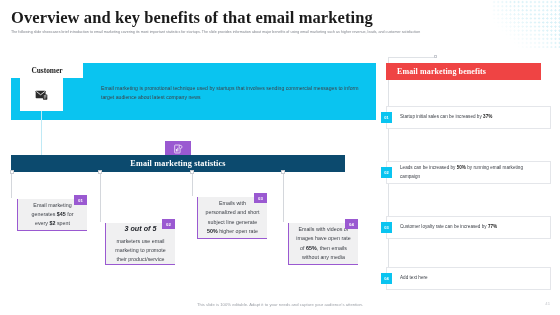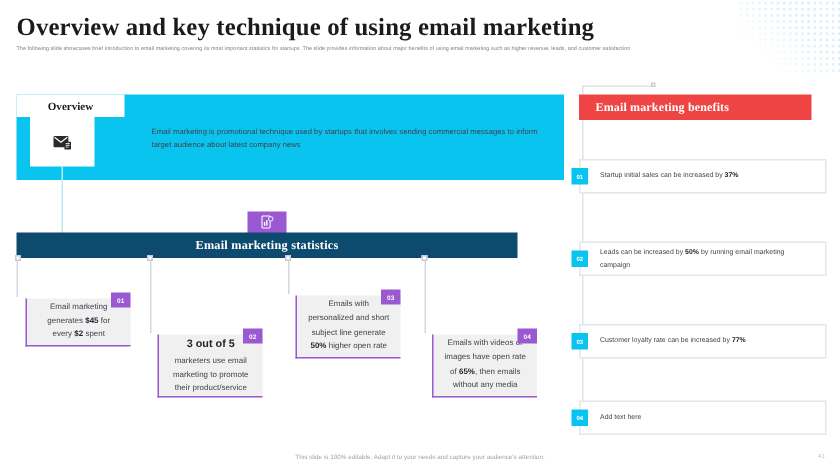--- a/index.html
+++ b/index.html
@@ -159,21 +159,21 @@
   .stat-text {
     font-size: 5.3px;
     line-height: 1.72;
     color: #3d4148;
     text-align: center;
     letter-spacing: .02px;
   }
   .stat-text b { font-weight: 700; color:#21242a; }
   .stat-text .big {
     font-size: 7.2px; font-weight: 700; color:#21242a;
-    display:block; margin-bottom:1px;
+    display:block; margin-bottom:1px;font-style:italic;
   }
   .stat-badge {
     position: absolute;
     width: 13px; height: 10px;
     background: #9a59d1;
     color: #ffffff;
     font-size: 4.3px;
     font-weight: 700;
     display: flex; align-items: center; justify-content: center;
     letter-spacing:.1px;
@@ -251,27 +251,27 @@
   }
 </style>
 </head>
 <body>
 
 <div class="slide">
 
   <div class="dotgrid"></div>
   <div class="dotgrid-fade"></div>
 
-  <div class="title">Overview and key technique of using email marketing</div>
+  <div class="title">Overview and key benefits of that email marketing</div>
   <div class="subtitle">The following slide showcases brief introduction to email marketing covering its most important statistics for startups. The slide provides information about major benefits of using email marketing such as higher revenue, leads, and customer satisfaction</div>
 
   <div class="cyan-band"></div>
 
   <div class="overview-tab">
-    <span>Overview</span>
+    <span>Customer</span>
   </div>
 
   <div class="overview-iconbox">
     <span>
       <svg width="15" height="14" viewBox="0 0 24 24" aria-hidden="true">
         <rect x="2" y="4.5" width="17" height="13" rx="1.2" fill="#2b2b2b"></rect>
         <path d="M3.2 6 L10.5 11.6 L17.8 6" fill="none" stroke="#ffffff" stroke-width="1.4"></path>
         <rect x="14.5" y="11" width="7.5" height="9" rx="1" fill="#2b2b2b"></rect>
         <path d="M16 13.2h4.5M16 15.2h4.5M16 17.2h3" stroke="#ffffff" stroke-width="1"></path>
       </svg>

